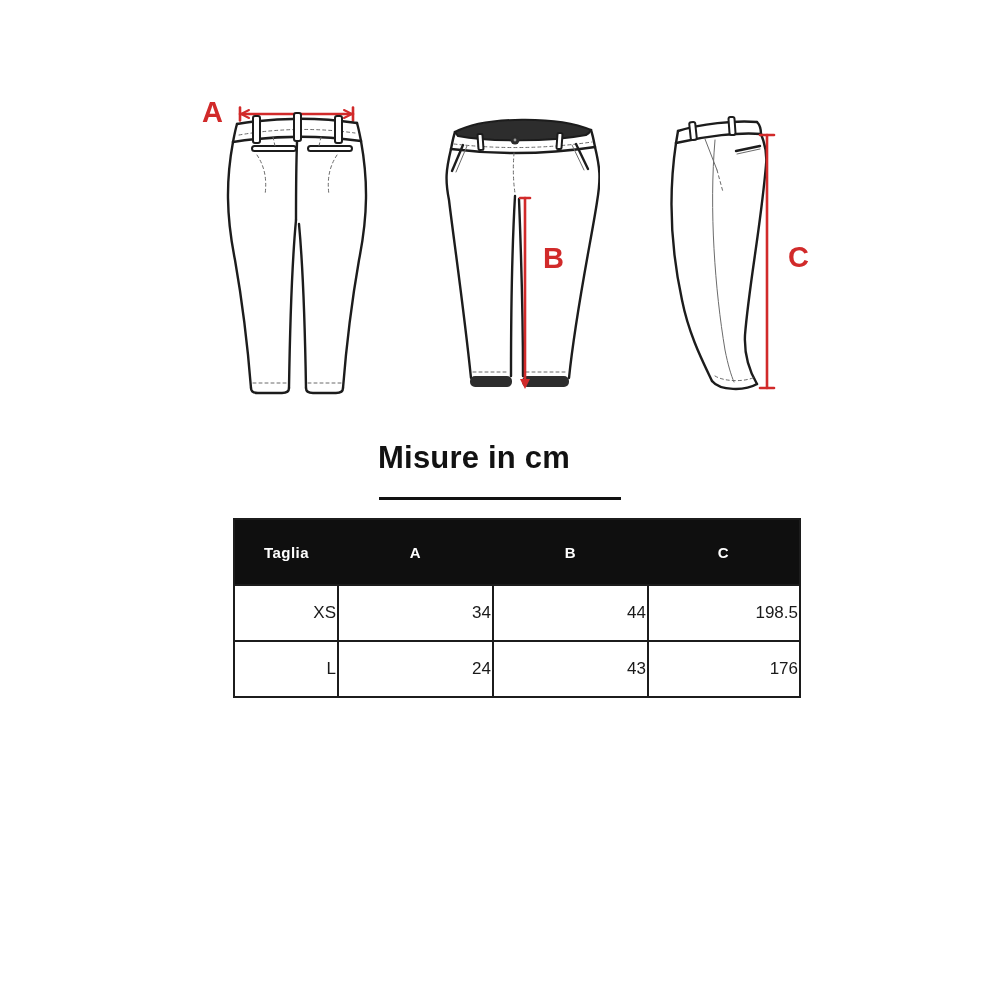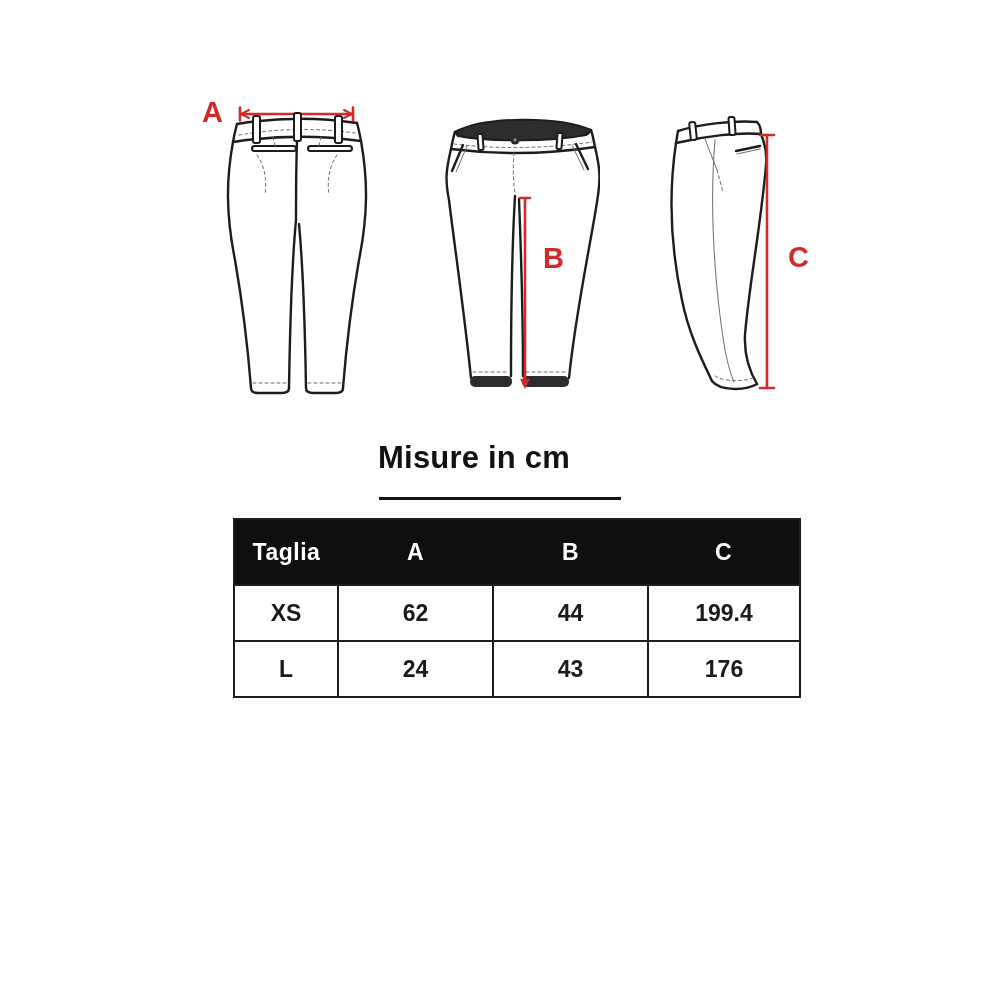--- a/index.html
+++ b/index.html
@@ -32,26 +32,26 @@
   .title-underline{
     position:absolute;left:379px;top:497px;width:242px;height:3px;background:#121212;
   }
   table.size-table{
     position:absolute;left:233px;top:518px;width:566px;
     border-collapse:collapse;table-layout:fixed;
     border:2px solid var(--ink);
   }
   table.size-table th{
     background:var(--table-header-bg);color:var(--table-header-text);
-    height:62px;font-size:23px;font-weight:800;text-align:center;border:none;
+    height:62px;font-size:15px;font-weight:800;text-align:center;border:none;
     letter-spacing:0.5px;
   }
   table.size-table td{
-    height:52px;border:2px solid var(--ink);text-align:center;
-    font-size:23px;font-weight:700;color:#1a1a1a;background:#fff;
+    height:52px;border:2px solid var(--ink);text-align:right;
+    font-size:17px;font-weight:400;color:#1a1a1a;background:#fff;
   }
 </style>
 </head>
 <body>
 
 <div class="canvas">
 
   <div class="measure-letter" style="left:202px;top:98px;">A</div>
 
   <svg class="diagram" style="left:195px;top:95px;" width="175" height="310" viewBox="0 0 175 310">
@@ -179,23 +179,23 @@
       <tr>
         <th>Taglia</th>
         <th>A</th>
         <th>B</th>
         <th>C</th>
       </tr>
     </thead>
     <tbody>
       <tr>
         <td>XS</td>
-        <td>62</td>
+        <td>34</td>
         <td>44</td>
-        <td>199.4</td>
+        <td>198.5</td>
       </tr>
       <tr>
         <td>L</td>
         <td>24</td>
         <td>43</td>
         <td>176</td>
       </tr>
     </tbody>
   </table>
 

